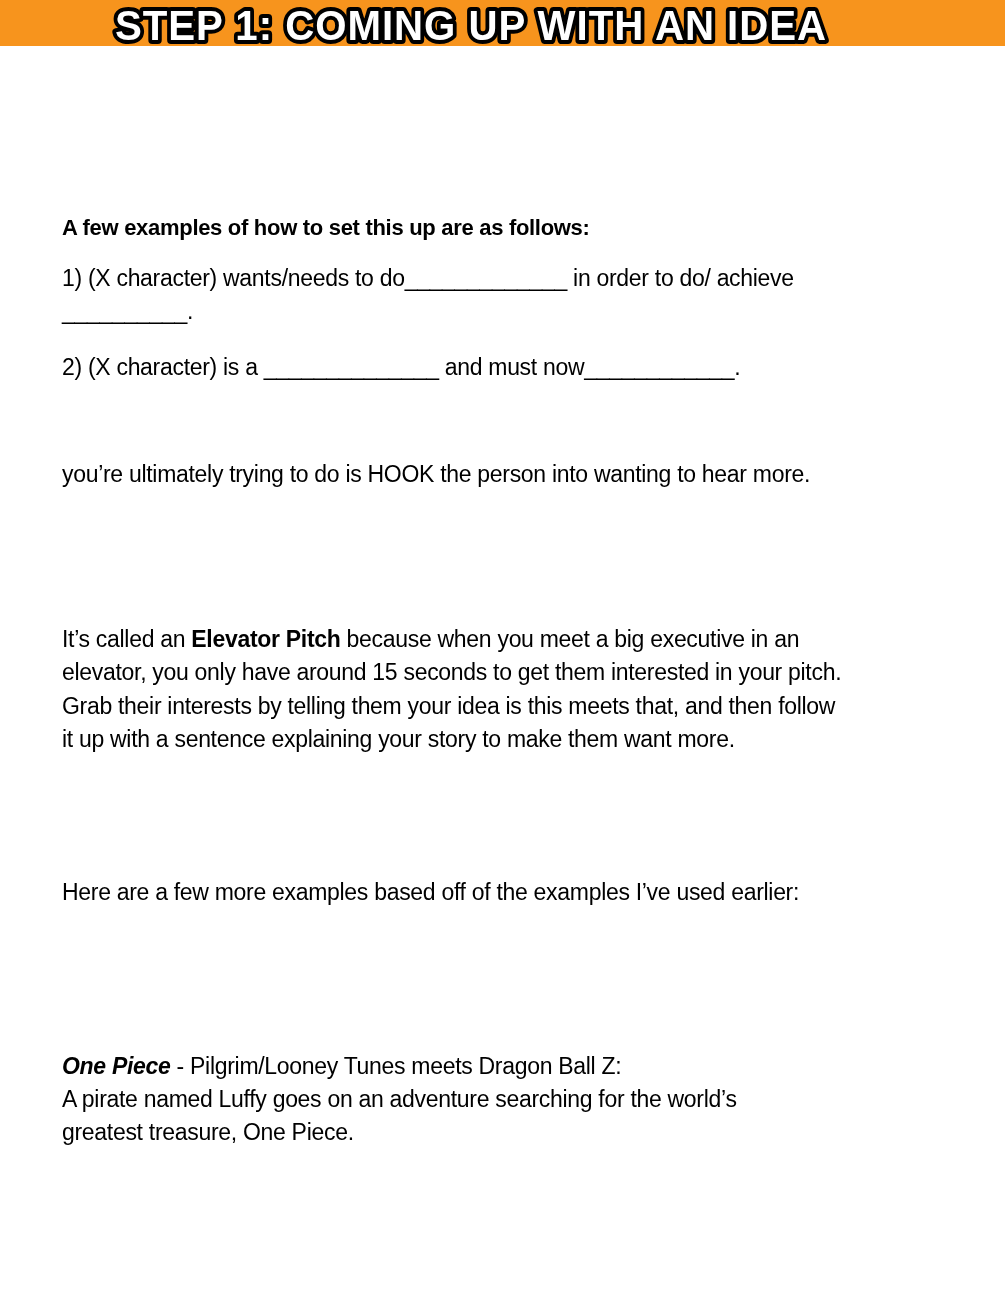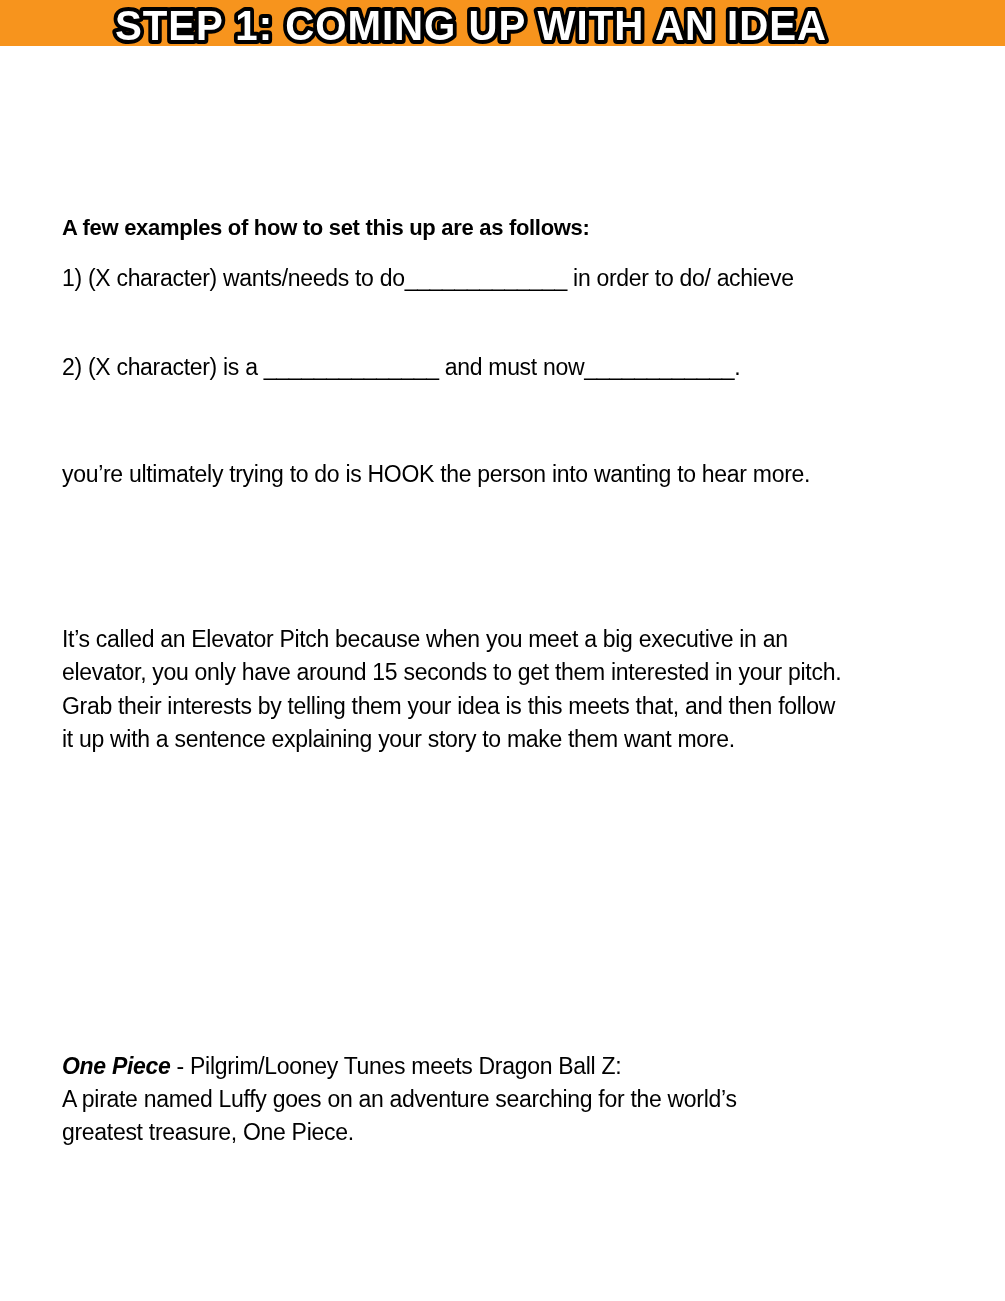--- a/index.html
+++ b/index.html
@@ -27,21 +27,21 @@
   }
   .para {
     position: absolute;
     left: 62px;
     font-size: 23px;
     line-height: 33px;
     letter-spacing: -0.3px;
     white-space: nowrap;
   }
   .para .line { display: block; }
-  .bold { font-weight: normal; }
+  .bold { font-weight: bold; }
   .bold-italic { font-weight: bold; font-style: italic; }
   .p-intro     { top: 163px; font-weight: bold; font-size: 22px; margin-top: 48px; }
   .p-example1  { top: 221px; margin-top: 41px; }
   .p-example2  { top: 328px; text-align: right; }
   .p-switch    { top: 458px; }
   .p-elevator  { top: 623px; }
   .p-grab      { top: 690px; }
   .p-more      { top: 853px; }
   .p-scott     { top: 951px; }
   .p-onepiece  { top: 1050px; }
@@ -54,40 +54,42 @@
   <header class="banner">
     <svg width="1005" height="52" viewBox="0 0 1005 52">
       <text x="471" y="40" text-anchor="middle" font-size="42" textLength="712" lengthAdjust="spacingAndGlyphs" fill="#FFFFFF" stroke="#000000" stroke-width="8" stroke-linejoin="round" paint-order="stroke">STEP 1: COMING UP WITH AN IDEA</text>
     </svg>
   </header>
 
   <p class="para p-intro">A few examples of how to set this up are as follows:</p>
 
   <div class="para p-example1">
     <span class="line">1) (X character) wants/needs to do_____________ in order to do/ achieve</span>
+    <span class="line">__________.</span>
   </div>
 
   <p class="para p-example2">2) (X character) is a ______________ and must now____________.</p>
 
   <div class="para p-switch">
     <span class="line">you’re ultimately trying to do is HOOK the person into wanting to hear more.</span>
   </div>
 
   <div class="para p-elevator">
     <span class="line">
       <span>It’s called an </span><strong class="bold">Elevator Pitch</strong><span> because when you meet a big executive in an</span>
     </span>
     <span class="line">elevator, you only have around 15 seconds to get them interested in your pitch.</span>
   </div>
 
   <div class="para p-grab">
     <span class="line">Grab their interests by telling them your idea is this meets that, and then follow</span>
     <span class="line">it up with a sentence explaining your story to make them want more.</span>
   </div>
 
+  <p class="para p-more">Here are a few more examples based off of the examples I’ve used earlier:</p>
 
 
   <div class="para p-onepiece">
     <span class="line">
       <span class="bold-italic">One Piece</span><span> - Pilgrim/Looney Tunes meets Dragon Ball Z:</span>
     </span>
     <span class="line">A pirate named Luffy goes on an adventure searching for the world’s</span>
     <span class="line">greatest treasure, One Piece.</span>
   </div>
 

